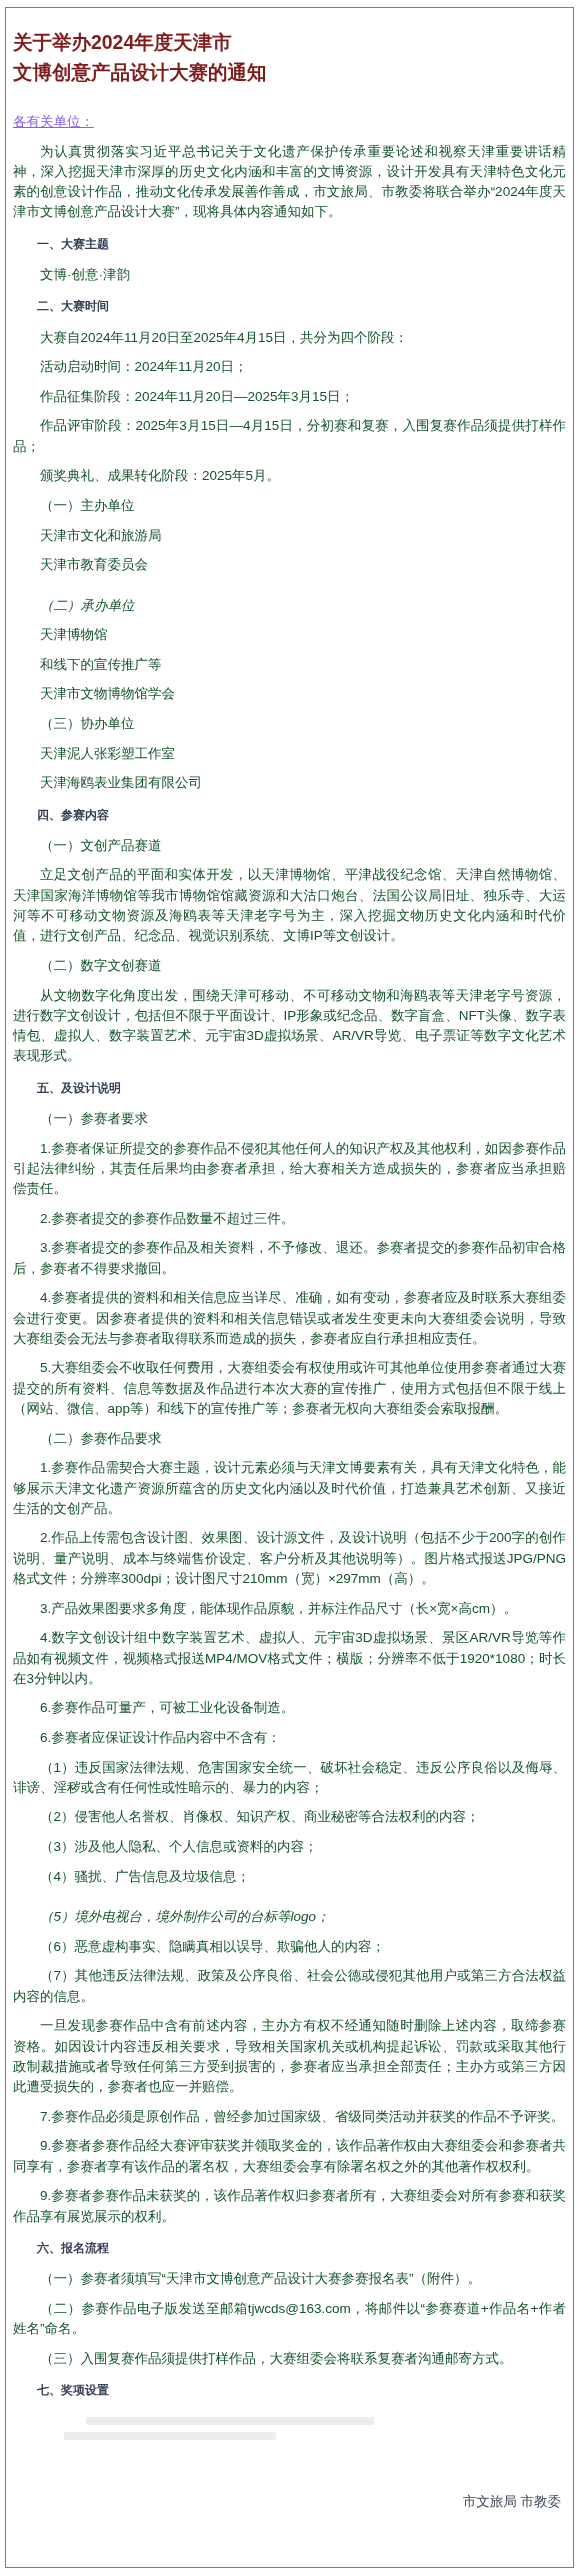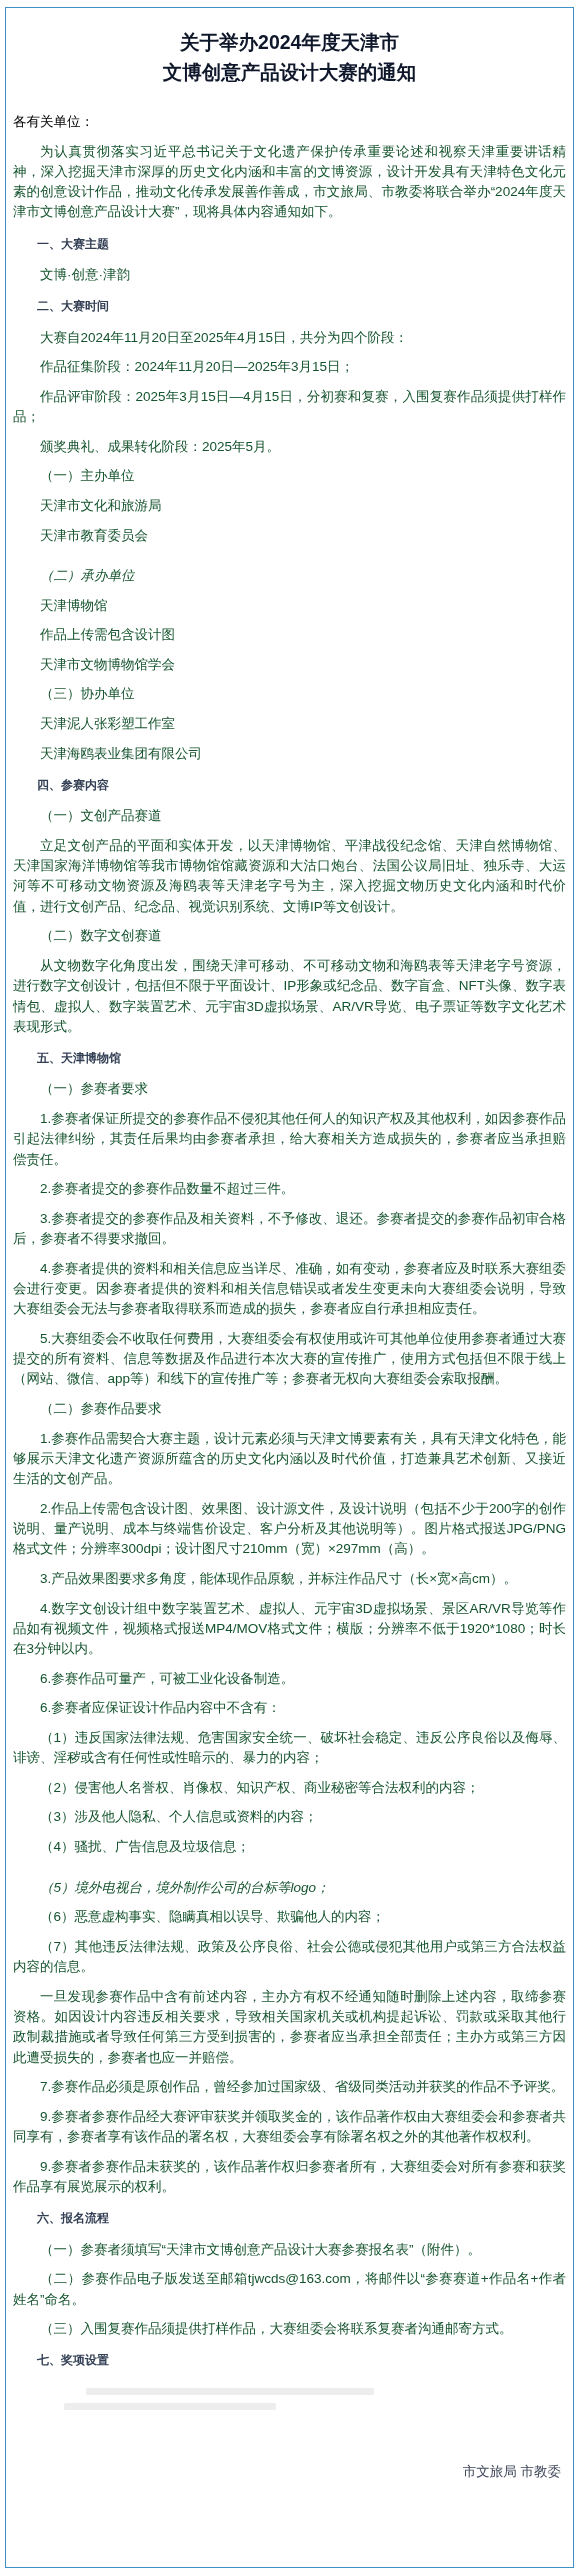--- a/index.html
+++ b/index.html
@@ -17,32 +17,33 @@
     padding: 6.8px 5.1px;
   }
   .frame {
     box-sizing: border-box;
     border: 0.8px solid #3e8fc3;
     min-height: 2561px;
     padding: 12px 6.8px 13.5px 6.8px;
     background: #ffffff;
   }
   .title {
-    text-align: center;
-    color: #0f172a;
+    text-align: left;
+    color: #7f1d1d;
     font-weight: bold;
     font-size: 19.5px;
     line-height: 30px;
     margin: 6.8px 0 25.4px 0;
   }
   .salutation {
-    color: #000000;
+    color: #8b5cf6;
     font-size: 13.5px;
     line-height: 20.3px;
     margin: 15.2px 0 9.3px 0;
+    text-decoration: underline;
   }
   .para {
     color: #14532d;
     font-size: 13.5px;
     line-height: 20.3px;
     text-align: justify;
     text-indent: 2em;
     margin: 9.3px 0;
   }
   .sec-h {
@@ -84,39 +85,40 @@
     </div>
 
     <p class="salutation">各有关单位：</p>
 
     <div>
         <p class="para">为认真贯彻落实习近平总书记关于文化遗产保护传承重要论述和视察天津重要讲话精神，深入挖掘天津市深厚的历史文化内涵和丰富的文博资源，设计开发具有天津特色文化元素的创意设计作品，推动文化传承发展善作善成，市文旅局、市教委将联合举办“2024年度天津市文博创意产品设计大赛”，现将具体内容通知如下。</p>
         <p class="sec-h">一、大赛主题</p>
         <p class="para">文博·创意·津韵</p>
         <p class="sec-h">二、大赛时间</p>
         <p class="para">大赛自2024年11月20日至2025年4月15日，共分为四个阶段：</p>
+        <p class="para">活动启动时间：2024年11月20日；</p>
         <p class="para">作品征集阶段：2024年11月20日—2025年3月15日；</p>
         <p class="para">作品评审阶段：2025年3月15日—4月15日，分初赛和复赛，入围复赛作品须提供打样作品；</p>
         <p class="para">颁奖典礼、成果转化阶段：2025年5月。</p>
         <p class="para">（一）主办单位</p>
         <p class="para">天津市文化和旅游局</p>
         <p class="para">天津市教育委员会</p>
         <p class="para gap-top">（二）承办单位</p>
         <p class="para">天津博物馆</p>
-        <p class="para">作品上传需包含设计图</p>
+        <p class="para">和线下的宣传推广等</p>
         <p class="para">天津市文物博物馆学会</p>
         <p class="para">（三）协办单位</p>
         <p class="para">天津泥人张彩塑工作室</p>
         <p class="para">天津海鸥表业集团有限公司</p>
         <p class="sec-h">四、参赛内容</p>
         <p class="para">（一）文创产品赛道</p>
         <p class="para">立足文创产品的平面和实体开发，以天津博物馆、平津战役纪念馆、天津自然博物馆、天津国家海洋博物馆等我市博物馆馆藏资源和大沽口炮台、法国公议局旧址、独乐寺、大运河等不可移动文物资源及海鸥表等天津老字号为主，深入挖掘文物历史文化内涵和时代价值，进行文创产品、纪念品、视觉识别系统、文博IP等文创设计。</p>
         <p class="para">（二）数字文创赛道</p>
         <p class="para">从文物数字化角度出发，围绕天津可移动、不可移动文物和海鸥表等天津老字号资源，进行数字文创设计，包括但不限于平面设计、IP形象或纪念品、数字盲盒、NFT头像、数字表情包、虚拟人、数字装置艺术、元宇宙3D虚拟场景、AR/VR导览、电子票证等数字文化艺术表现形式。</p>
-        <p class="sec-h">五、天津博物馆</p>
+        <p class="sec-h">五、及设计说明</p>
         <p class="para">（一）参赛者要求</p>
         <p class="para">1.参赛者保证所提交的参赛作品不侵犯其他任何人的知识产权及其他权利，如因参赛作品引起法律纠纷，其责任后果均由参赛者承担，给大赛相关方造成损失的，参赛者应当承担赔偿责任。</p>
         <p class="para">2.参赛者提交的参赛作品数量不超过三件。</p>
         <p class="para">3.参赛者提交的参赛作品及相关资料，不予修改、退还。参赛者提交的参赛作品初审合格后，参赛者不得要求撤回。</p>
         <p class="para">4.参赛者提供的资料和相关信息应当详尽、准确，如有变动，参赛者应及时联系大赛组委会进行变更。因参赛者提供的资料和相关信息错误或者发生变更未向大赛组委会说明，导致大赛组委会无法与参赛者取得联系而造成的损失，参赛者应自行承担相应责任。</p>
         <p class="para">5.大赛组委会不收取任何费用，大赛组委会有权使用或许可其他单位使用参赛者通过大赛提交的所有资料、信息等数据及作品进行本次大赛的宣传推广，使用方式包括但不限于线上（网站、微信、app等）和线下的宣传推广等；参赛者无权向大赛组委会索取报酬。</p>
         <p class="para">（二）参赛作品要求</p>
         <p class="para">1.参赛作品需契合大赛主题，设计元素必须与天津文博要素有关，具有天津文化特色，能够展示天津文化遗产资源所蕴含的历史文化内涵以及时代价值，打造兼具艺术创新、又接近生活的文创产品。</p>
         <p class="para">2.作品上传需包含设计图、效果图、设计源文件，及设计说明（包括不少于200字的创作说明、量产说明、成本与终端售价设定、客户分析及其他说明等）。图片格式报送JPG/PNG格式文件；分辨率300dpi；设计图尺寸210mm（宽）×297mm（高）。</p>
         <p class="para">3.产品效果图要求多角度，能体现作品原貌，并标注作品尺寸（长×宽×高cm）。</p>

